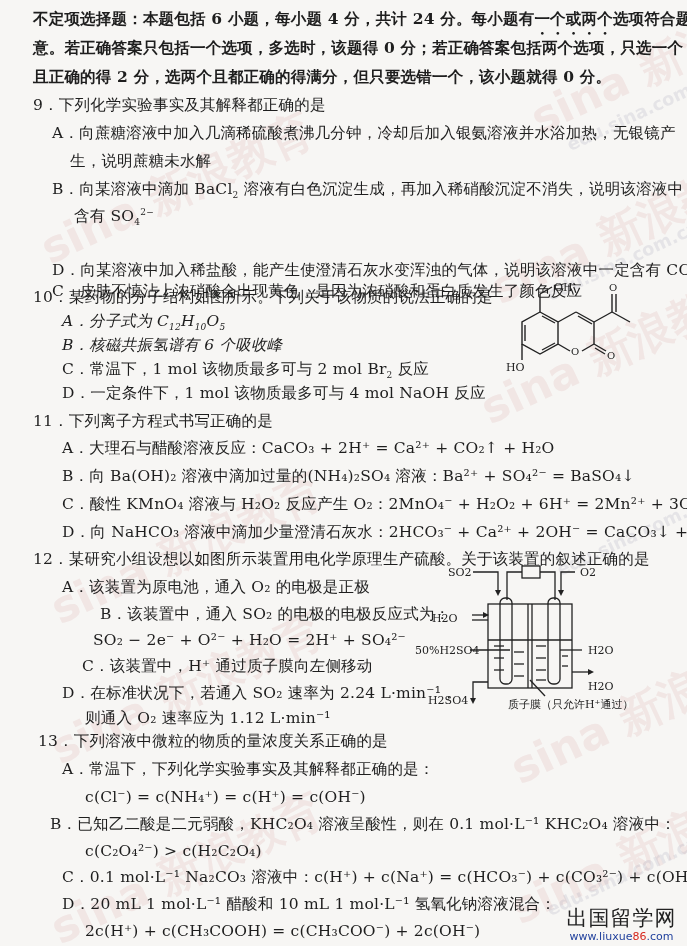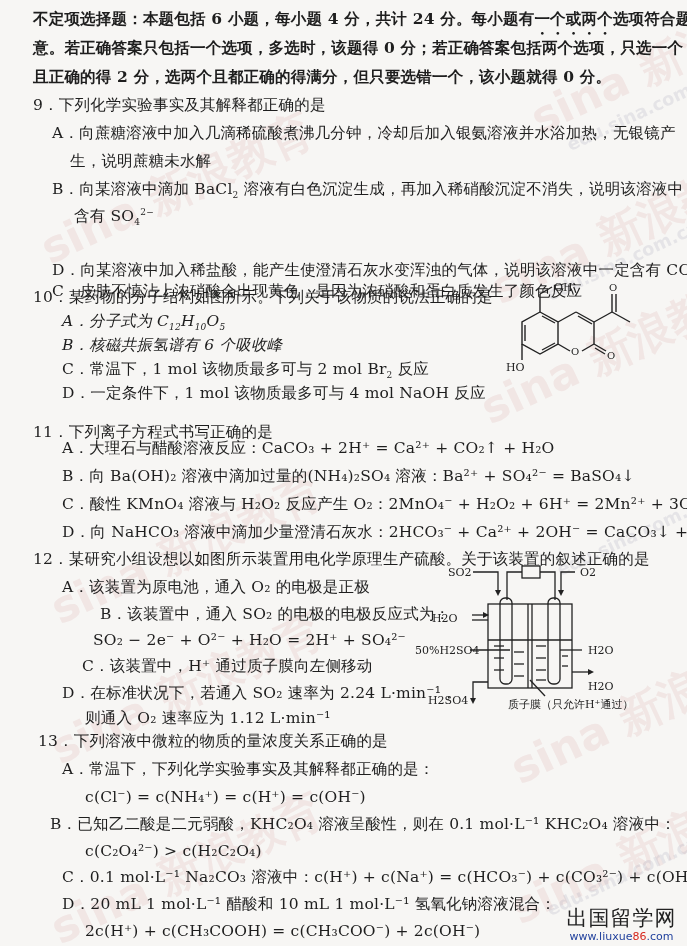--- a/index.html
+++ b/index.html
@@ -111,21 +111,21 @@
     <line x1="116" y1="32" x2="116" y2="14"></line>
     <line x1="112" y1="32" x2="130" y2="42"></line>
   </g>
   <text x="54" y="11" font-size="11" fill="#222">OH</text>
   <text x="6" y="91" font-size="11" fill="#222">HO</text>
   <text x="71" y="75" font-size="10" fill="#222">O</text>
   <text x="107" y="79" font-size="10" fill="#222">O</text>
   <text x="109" y="11" font-size="10" fill="#222">O</text>
 </svg>
 
-<div class="line" style="left:33px;top:410px;margin-top:11px;">11．下列离子方程式书写正确的是</div>
+<div class="line" style="left:33px;top:410px;">11．下列离子方程式书写正确的是</div>
 <div class="line" style="left:62px;top:437px;">A．大理石与醋酸溶液反应：CaCO₃ + 2H⁺ = Ca²⁺ + CO₂↑ + H₂O</div>
 <div class="line" style="left:62px;top:465px;">B．向 Ba(OH)₂ 溶液中滴加过量的(NH₄)₂SO₄ 溶液：Ba²⁺ + SO₄²⁻ = BaSO₄↓</div>
 <div class="line" style="left:62px;top:493px;">C．酸性 KMnO₄ 溶液与 H₂O₂ 反应产生 O₂：2MnO₄⁻ + H₂O₂ + 6H⁺ = 2Mn²⁺ + 3O₂↑ + 4H₂O</div>
 <div class="line" style="left:62px;top:521px;">D．向 NaHCO₃ 溶液中滴加少量澄清石灰水：2HCO₃⁻ + Ca²⁺ + 2OH⁻ = CaCO₃↓ + CO₃²⁻ + 2H₂O</div>
 
 <div class="line" style="left:33px;top:548px;">12．某研究小组设想以如图所示装置用电化学原理生产硫酸。关于该装置的叙述正确的是</div>
 <div class="line" style="left:62px;top:576px;">A．该装置为原电池，通入 O₂ 的电极是正极</div>
 <div class="line" style="left:62px;top:603px;margin-left:38px;">B．该装置中，通入 SO₂ 的电极的电极反应式为：</div>
 <div class="line" style="left:93px;top:629px;">SO₂ − 2e⁻ + O²⁻ + H₂O = 2H⁺ + SO₄²⁻</div>
 <div class="line" style="left:62px;top:655px;margin-left:20px;">C．该装置中，H⁺ 通过质子膜向左侧移动</div>

